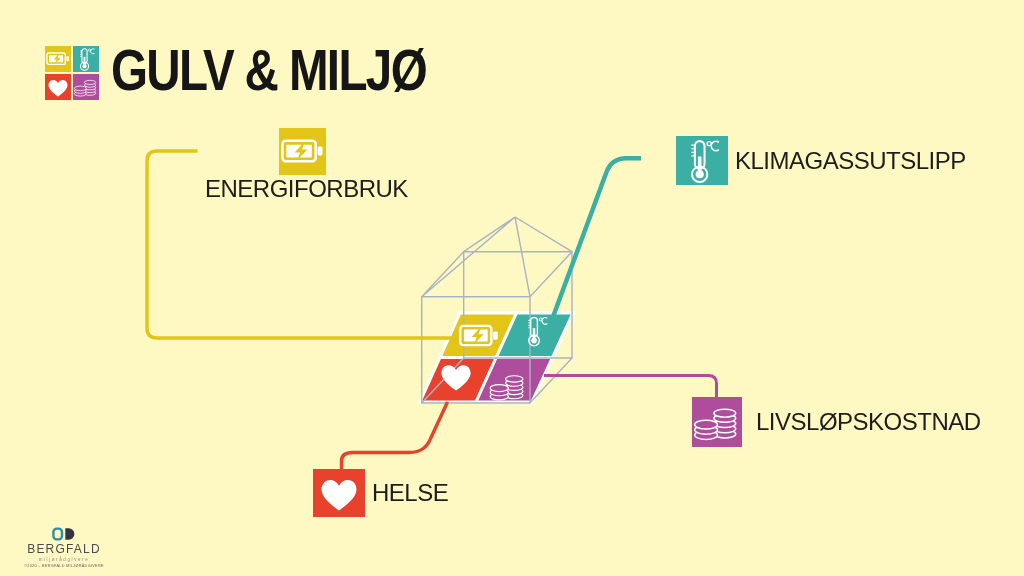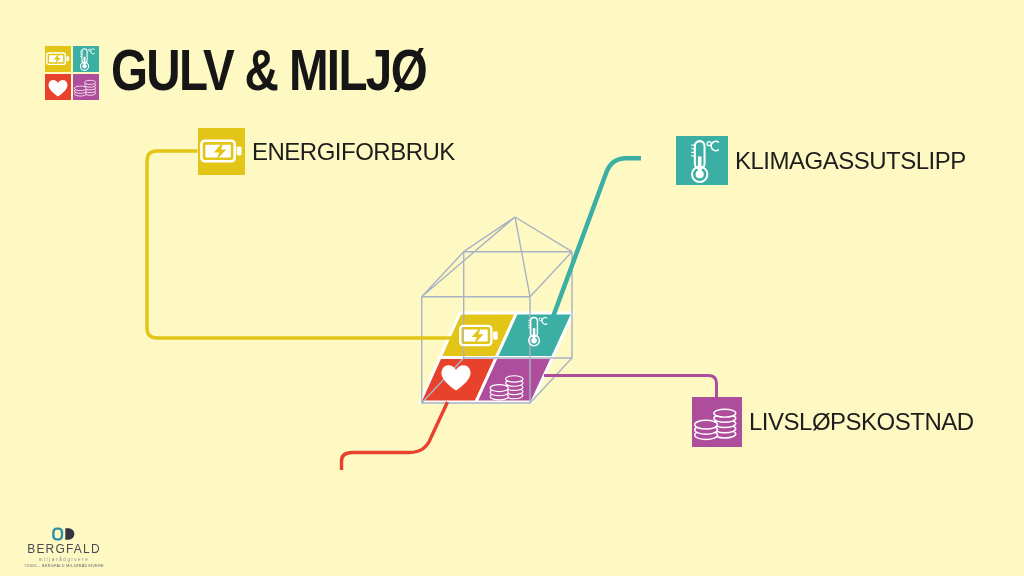--- a/index.html
+++ b/index.html
@@ -41,23 +41,23 @@
   .conn-cost    { stroke:var(--c-cost,#AE4D9B);    stroke-width:3;   }
   .icol-energy { color:var(--c-energy,#E2C516); }
   .icol-cost   { color:var(--c-cost,#AE4D9B); }
   
   .node { position:absolute; display:flex; align-items:center; }
   .node .sq { flex:0 0 auto; display:flex; align-items:center; justify-content:center; }
   .node .txt {
     margin-left:7px; font-size:24px; letter-spacing:-0.5px;
     white-space:nowrap; color:var(--c-text,#1d1d1d);
   }
-  #node-energy  { left:198px; top:128px; } #node-energy  .sq { width:47px; height:47px; }
+  #node-energy  { left:198px; top:128px;flex-direction:column; } #node-energy  .sq { width:47px; height:47px; }
   #node-climate { left:640px; top:136px;padding-left:36px; } #node-climate .sq { width:52px; height:49px; }
-  #node-cost    { left:692px; top:397px; } #node-cost    .sq { width:50px; height:50px; }
+  #node-cost    { left:692px; top:397px;gap:7px; } #node-cost    .sq { width:50px; height:50px; }
   #node-health  { left:313px; top:469px; } #node-health  .sq { width:52px; height:48px; }
   
   .footer-logo {
     position:absolute; left:30px; top:527px; width:68px;
     display:flex; flex-direction:column; align-items:center; text-align:center;
   }
   .footer-logo .company {
     font-size:12px; letter-spacing:1.2px; color:#4a4a52; margin-top:1px; white-space:nowrap;
   }
   .footer-logo .tagline {
@@ -185,20 +185,28 @@
 
   <div class="node" id="node-cost">
     <div class="sq bg-cost">
       <svg width="50" height="50" class="icol-cost">
           <use href="#sym-coins"></use>
         </svg>
     </div>
     <span class="txt">LIVSLØPSKOSTNAD</span>
   </div>
 
+  <div class="node" id="node-health">
+    <div class="sq bg-health">
+      <svg width="48" height="48">
+          <use href="#sym-heart"></use>
+        </svg>
+    </div>
+    <span class="txt">HELSE</span>
+  </div>
 
   <div class="footer-logo">
     <svg width="24" height="14" viewBox="0 0 24 14">
       <rect x="1.4" y="1.6" width="8.6" height="10.8" rx="3.4" fill="none" stroke="#2e8fa3" stroke-width="2.4"></rect>
       <path d="M13.3 1.3 h3.4 a5.7 5.7 0 0 1 0 11.4 h-3.4 z" fill="#35353f"></path>
     </svg>
     <div class="company">BERGFALD</div>
     <div class="tagline">miljørådgivere</div>
     <div class="note">©2020 – BERGFALD MILJØRÅDGIVERE</div>
   </div>

